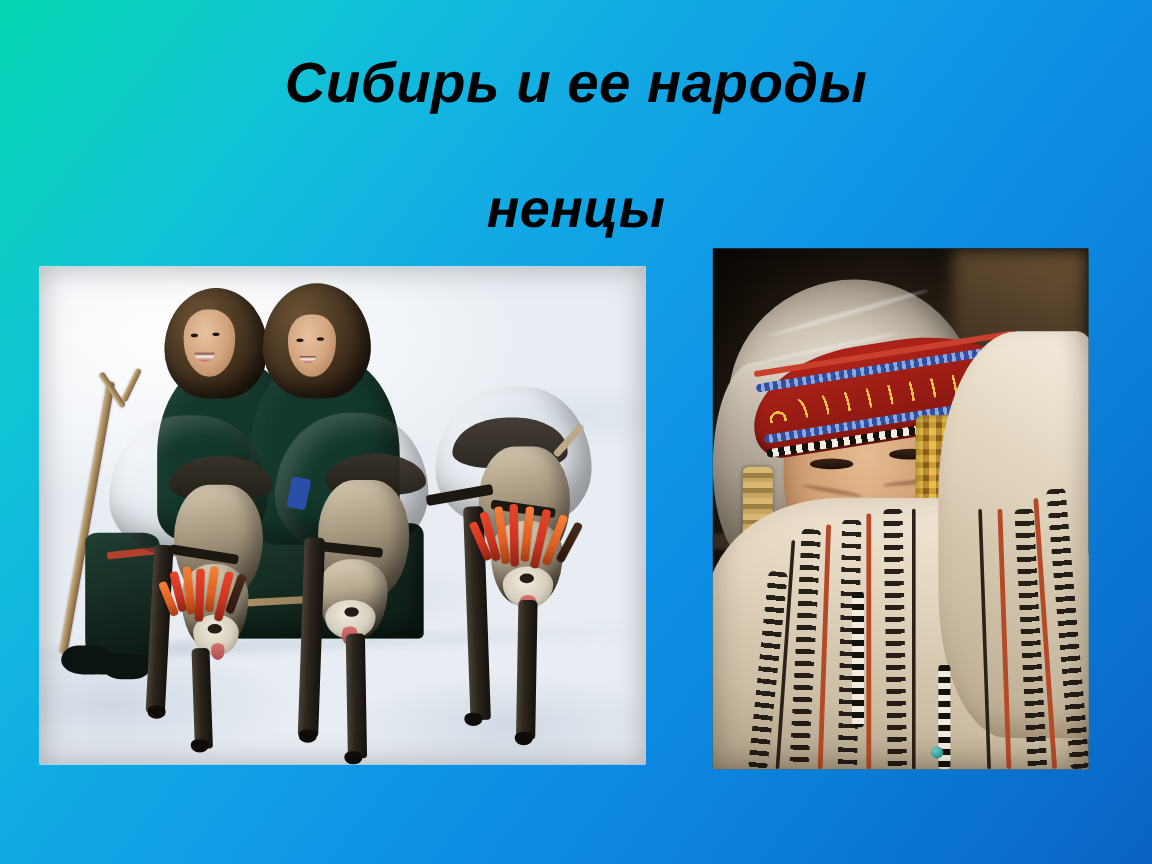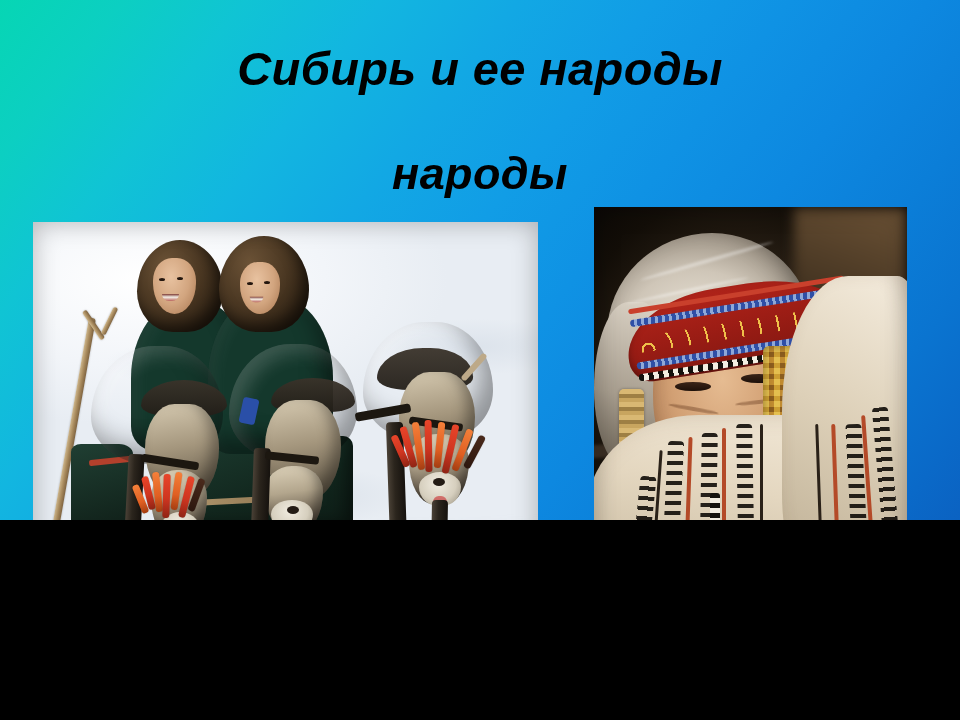--- a/index.html
+++ b/index.html
@@ -4,21 +4,21 @@
 <title>Сибирь и ее народы — ненцы</title>
 <style>
   html, body {
     margin: 0;
     padding: 0;
     background: #000;
   }
   #slide {
     position: relative;
     width: 960px;
-    height: 520px;
+    height: 720px;
     overflow: hidden;
     font-family: "Liberation Sans", "DejaVu Sans", sans-serif;
     background: #eab308;
   }
   
   .bg {
     position: absolute;
     inset: 0;
     background:
       linear-gradient(128deg,
@@ -514,21 +514,21 @@
 </style>
 </head>
 <body>
 
 <div id="slide">
 
   <div class="bg"></div>
 
   <div class="title-block">
     <div class="slide-title">Сибирь и ее народы</div>
-    <div class="slide-subtitle">народы</div>
+    <div class="slide-subtitle">ненцы</div>
   </div>
 
   <div class="photo" id="photo-sled">
     <div class="snow"></div>
     <div class="snow-shade"></div>
     <div class="snow-track"></div>
 
     <div class="pole" id="pole-main"></div>
     <div class="pole" id="pole-fork1"></div>
     <div class="pole" id="pole-fork2"></div>

